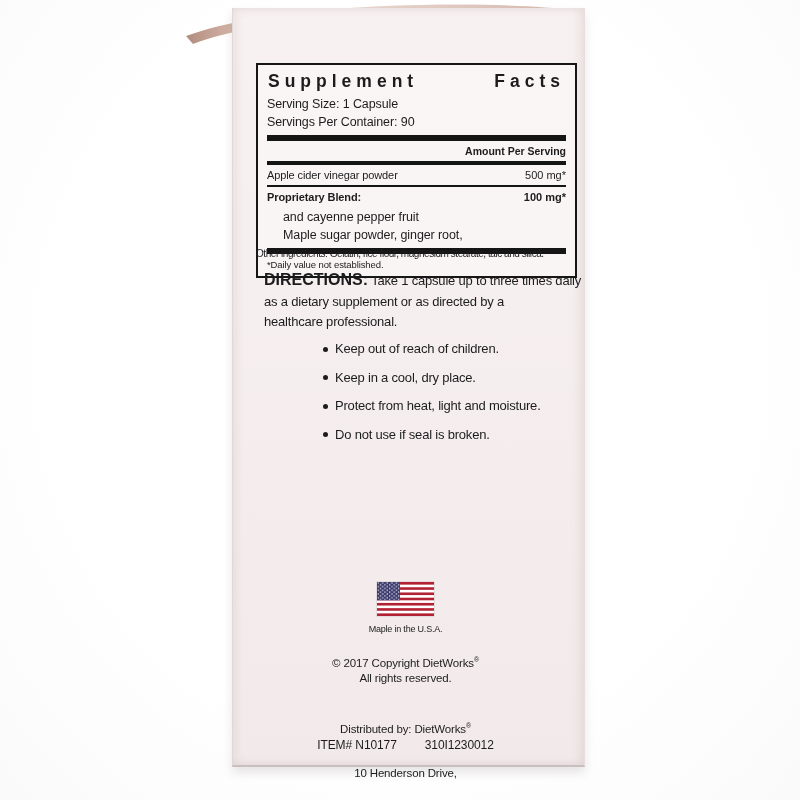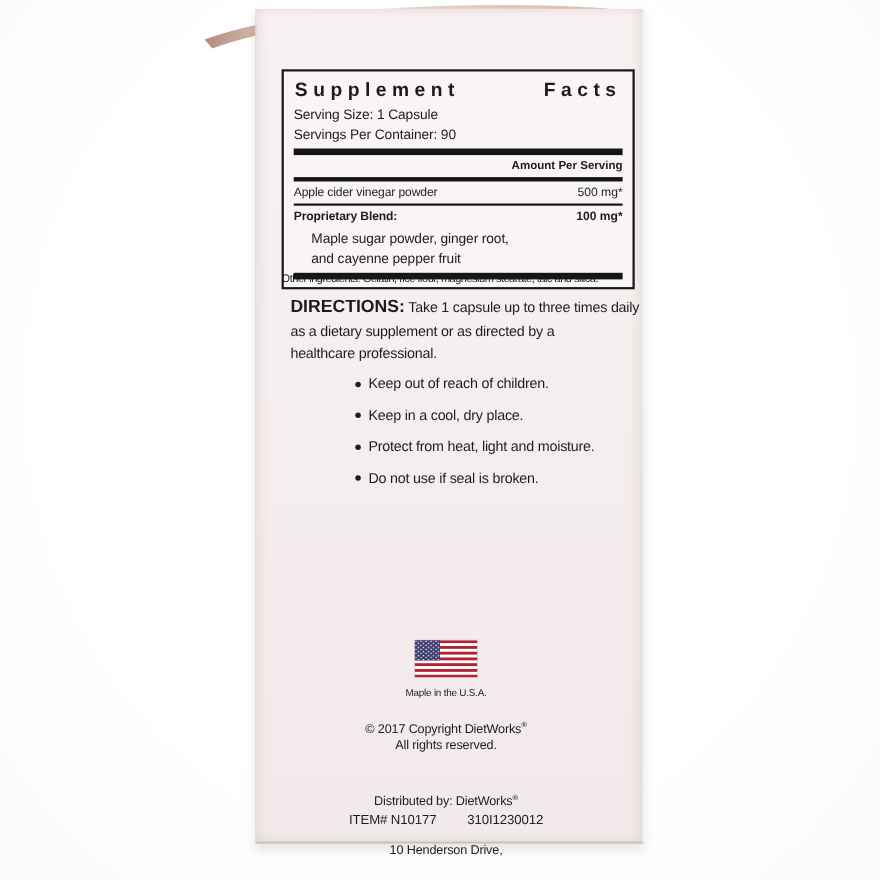--- a/index.html
+++ b/index.html
@@ -99,23 +99,24 @@
       <div class="rule4"></div>
       <div class="frow">
         <span class="nm">Apple cider vinegar powder</span>
         <span class="amt">500 mg*</span>
       </div>
       <div class="rule2"></div>
       <div class="frow bold">
         <span class="nm">Proprietary Blend:</span>
         <span class="amt">100 mg*</span>
       </div>
+      <div class="sub-line">and cayenne pepper fruit</div>
       <div class="sub-line">Maple sugar powder, ginger root,</div>
-      <div class="sub-line">and cayenne pepper fruit</div>
       <div class="bar b2"></div>
+      <div class="footnote">*Daily value not established.</div>
     </div>
 
     <div class="other-ing">Other ingredients: Gelatin, rice flour, magnesium stearate, talc and silica.</div>
 
     <div class="directions"><b>DIRECTIONS:</b><span class="dtext"> Take 1 capsule up to three times daily
 as a dietary supplement or as directed by a
 healthcare professional.</span></div>
 
     <ul class="warnings">
       <li>

